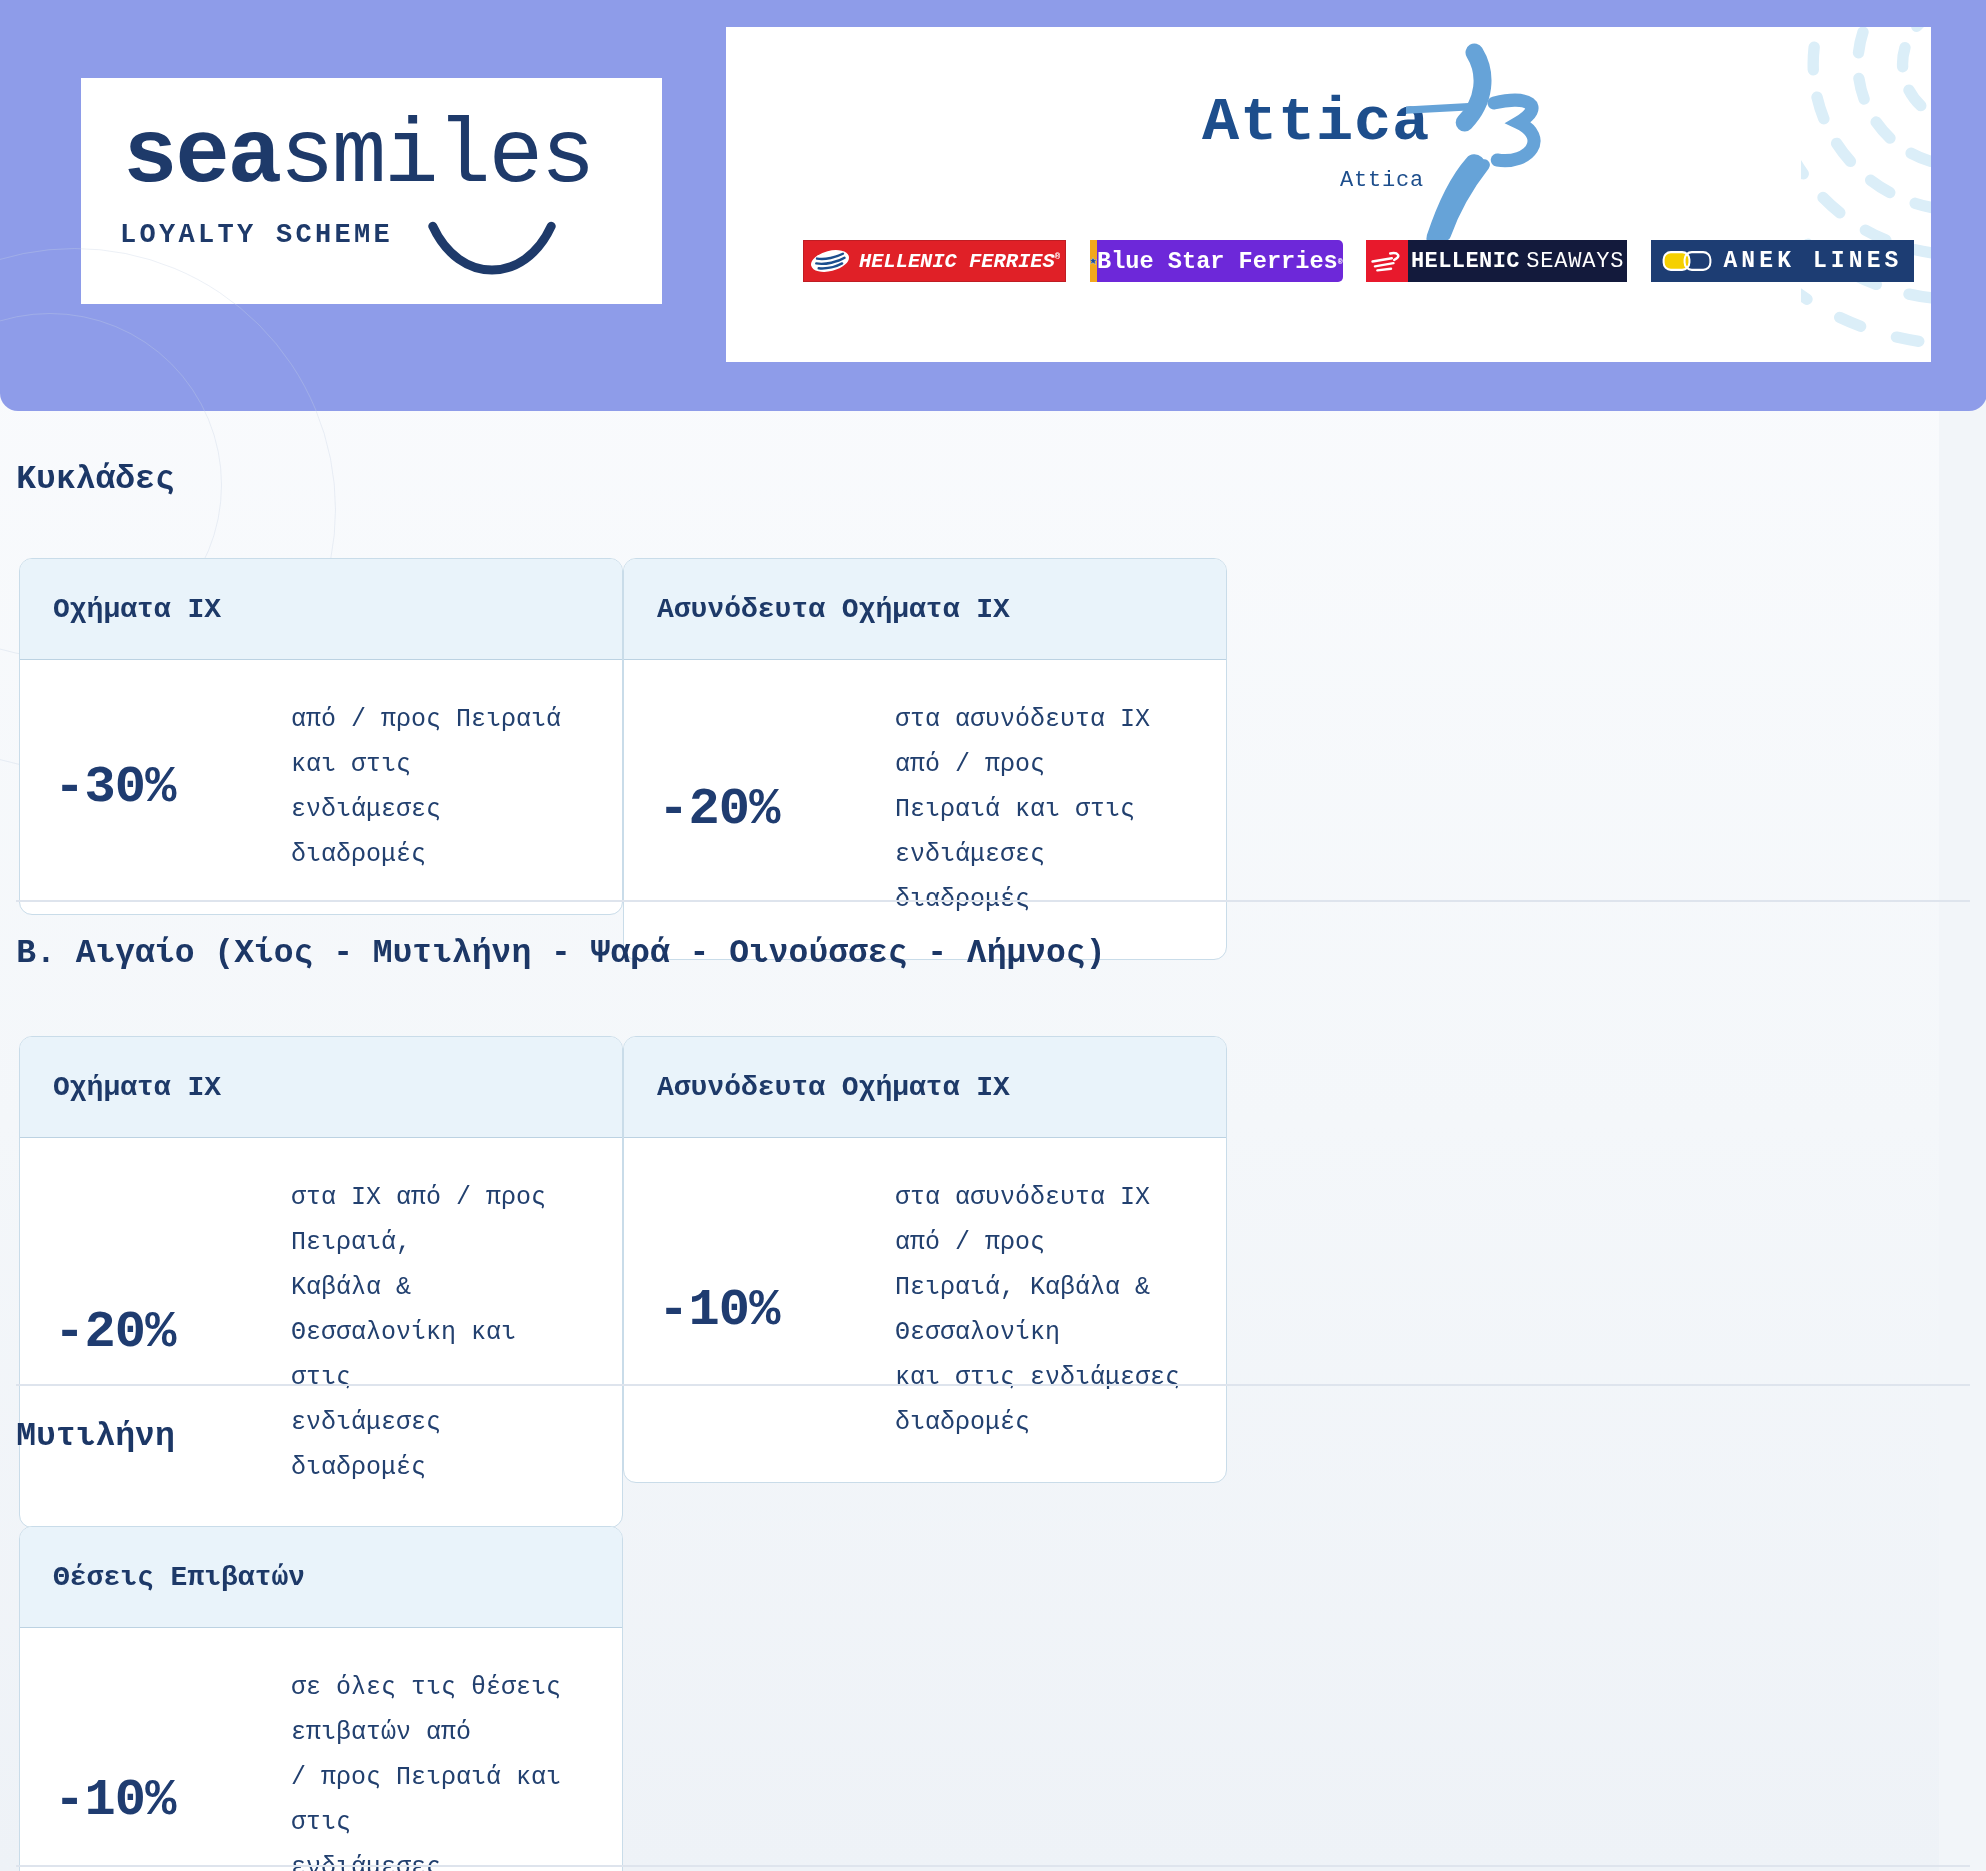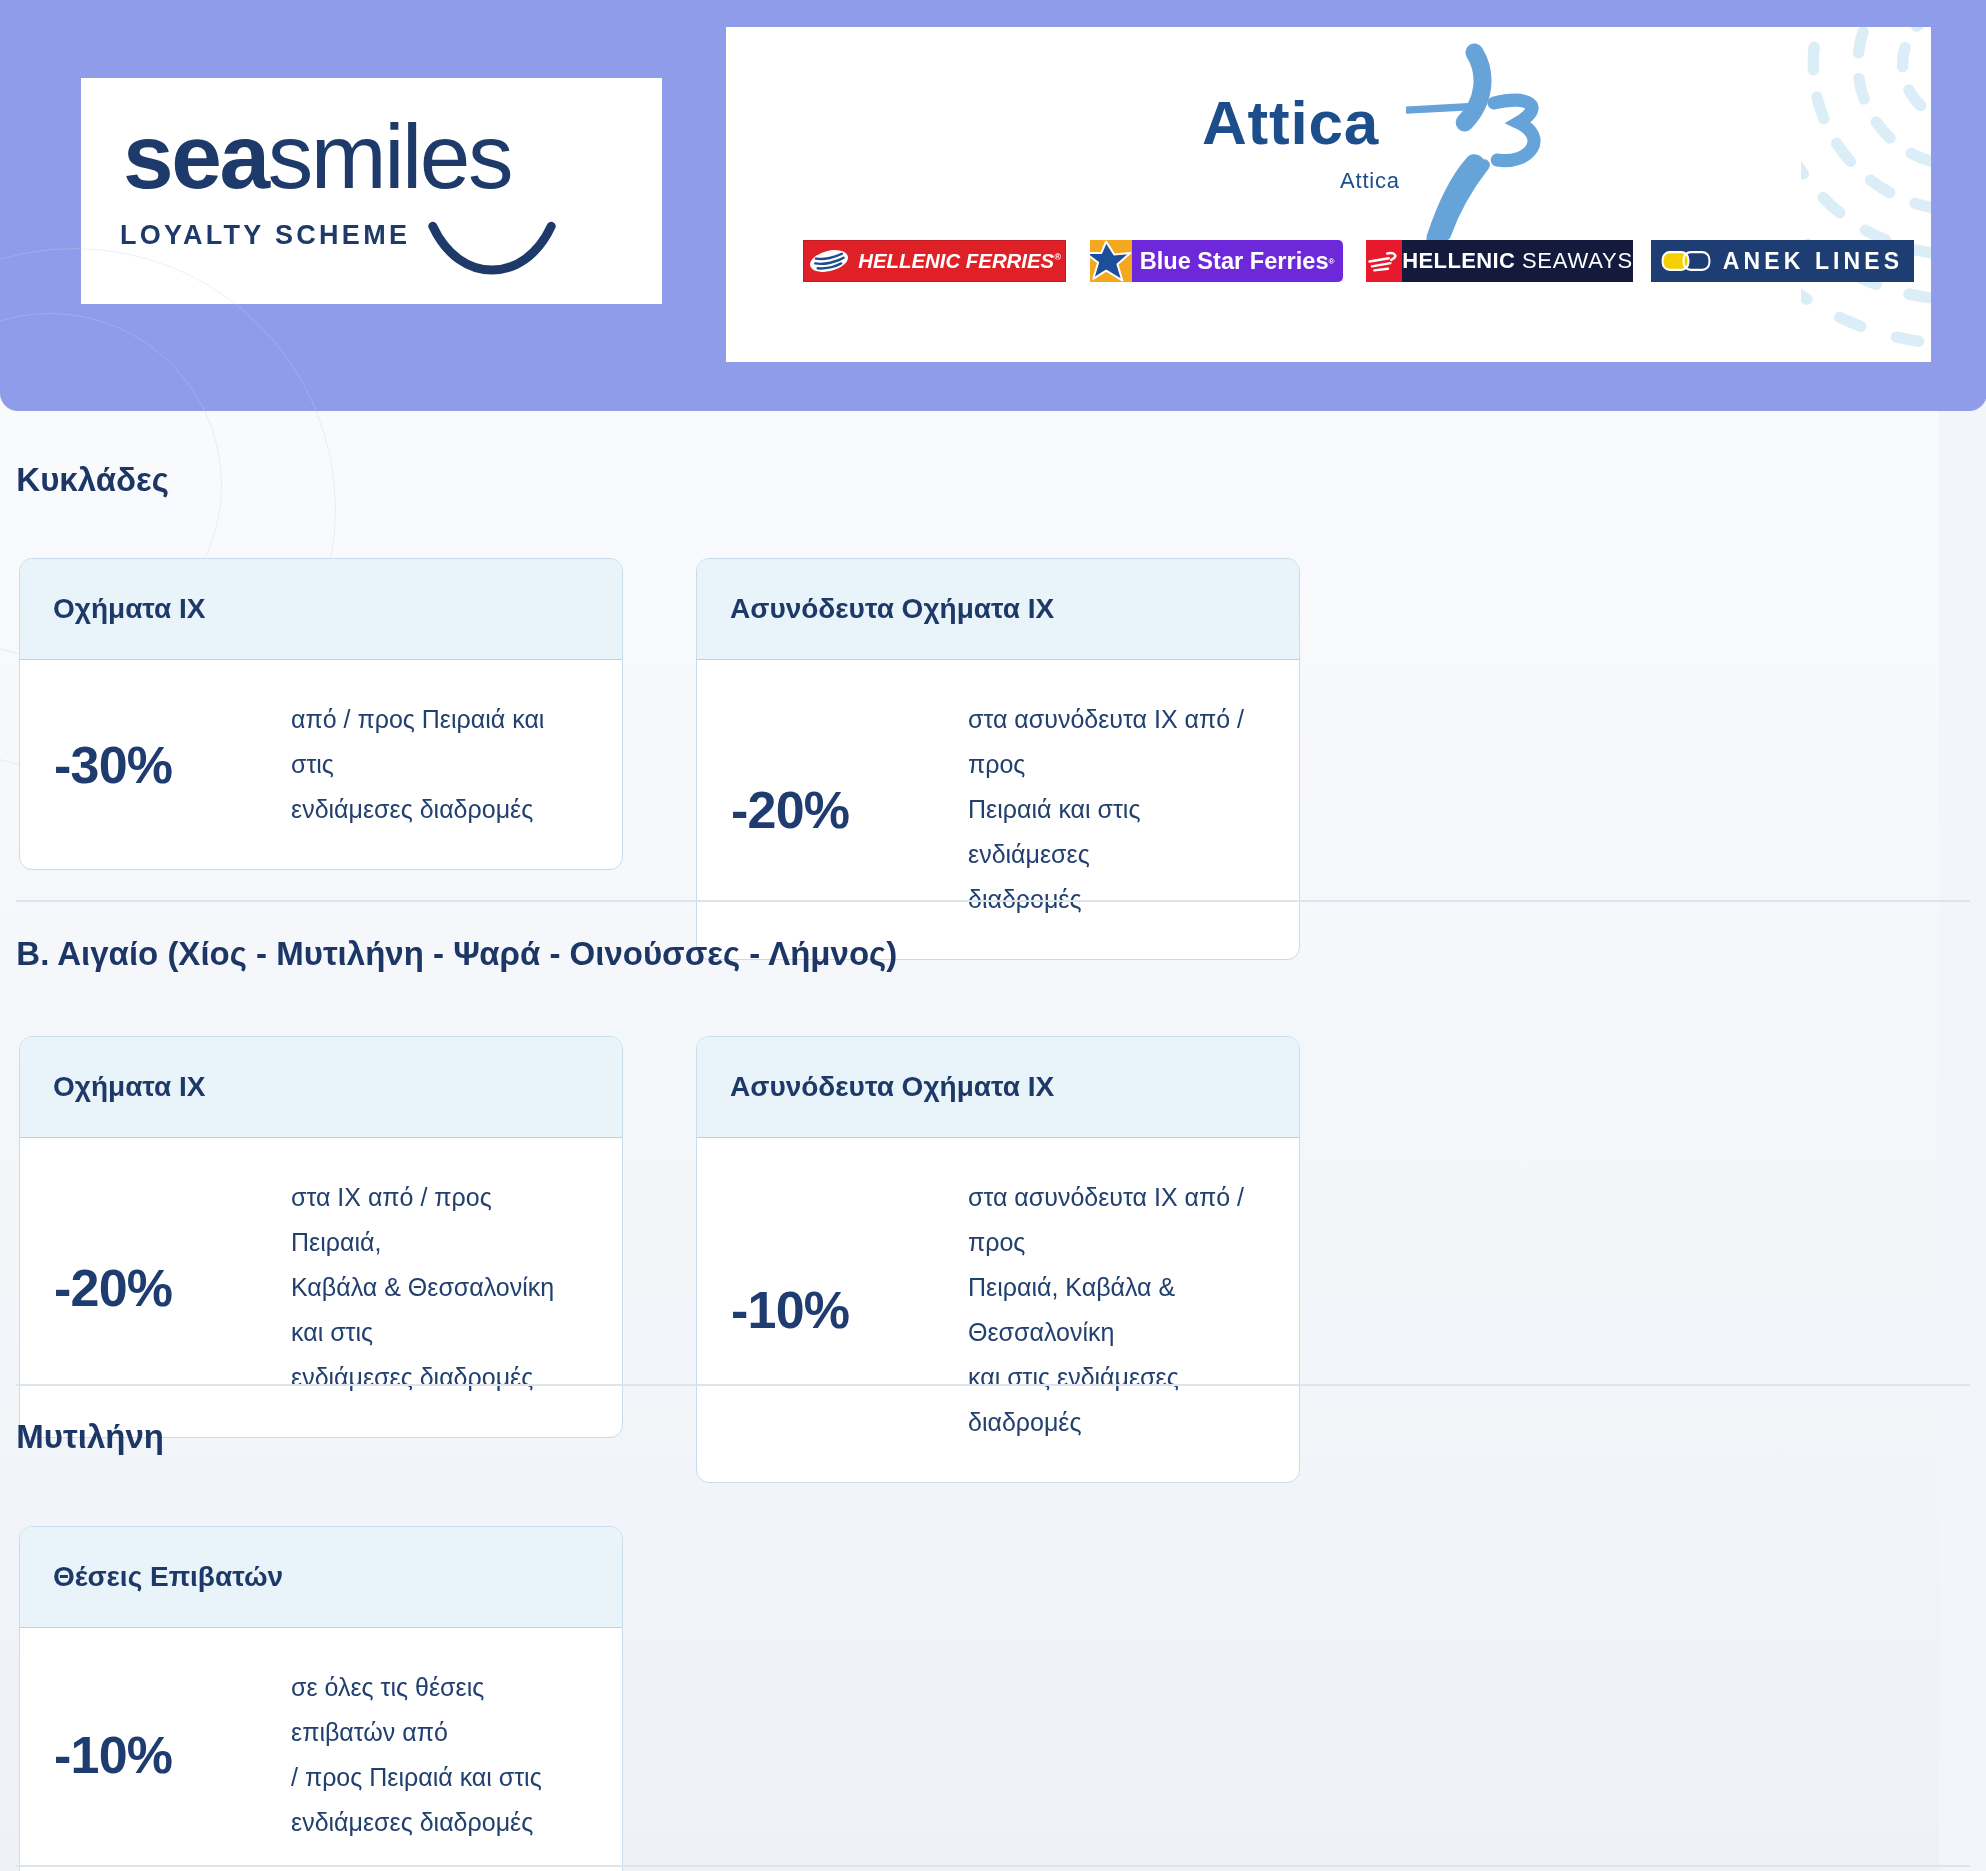--- a/index.html
+++ b/index.html
@@ -2,21 +2,21 @@
 <html style="font-size:13px"><head>
 <meta charset="utf-8">
 <style>
   html,body{margin:0;padding:0;}
   body{
     width:1987px;height:1871px;
     font-family:"Liberation Sans", sans-serif;
     background:#f2f5f9;
     overflow:hidden;
   }
-  .page{position:relative;width:1939px;height:1871px;background:linear-gradient(180deg,#fbfcfe 0%,#f4f7fa 60%,#eef2f7 100%);}
+  .page{position:relative;width:1939px;height:1871px;background:linear-gradient(180deg,#fbfcfe 0%,#f4f7fa 60%,#eef2f7 100%);font-family:Liberation Mono, monospace;}
 
   
   .header{
     position:absolute;left:0;top:0;width:1987px;height:411px;
     background:#8e9ce9;
     border-radius:0 0 18px 18px;
   }
   .seasmiles-box{
     position:absolute;left:81px;top:78px;width:581px;height:226px;
     background:#ffffff;
@@ -93,21 +93,21 @@
   }
   #title-1{top:50px;}
   #title-2{top:524px;}
   #title-3{top:1007px;}
 
   .divider{position:absolute;left:16.3px;width:1954px;height:2.4px;background:#dee4ed;}
   #divider-1{top:489px;}
   #divider-2{top:973px;}
   #divider-3{top:1454px;}
 
-  .cards-row{position:absolute;left:19px;display:flex;gap:73px;align-items:flex-start;}
+  .cards-row{position:absolute;left:19px;display:flex;align-items:flex-start;}
   #row-1{top:147px;}
   #row-2{top:625px;}
   #row-3{top:1115px;}
 
   .card{
     width:604px;box-sizing:border-box;
     background:#ffffff;
     border:1.6px solid #c9dce9;border-radius:13px;
     overflow:hidden;
   }

